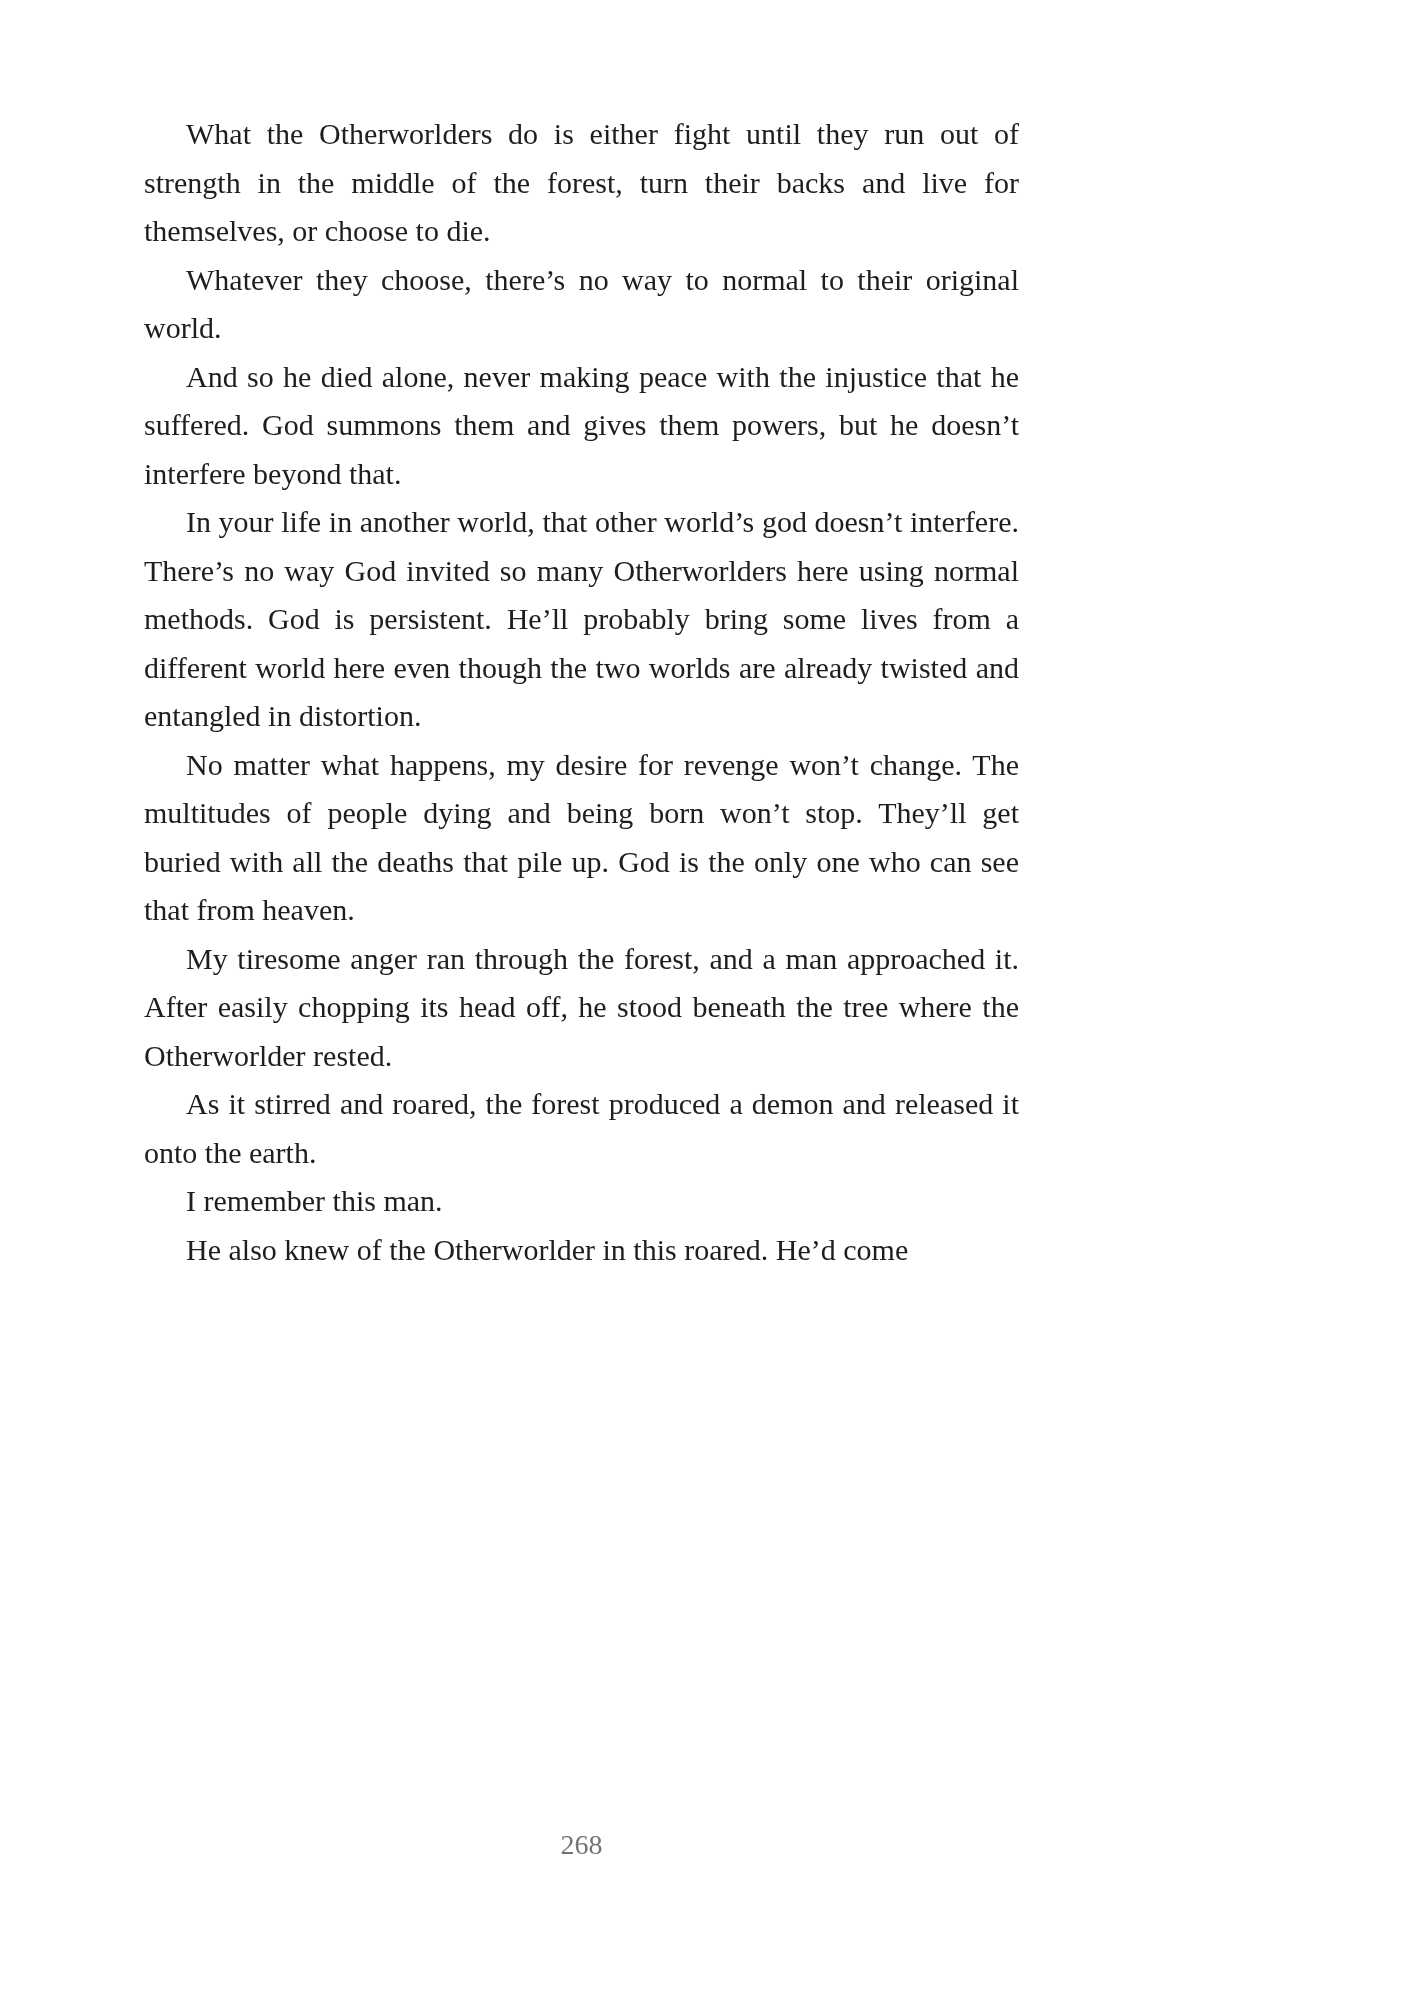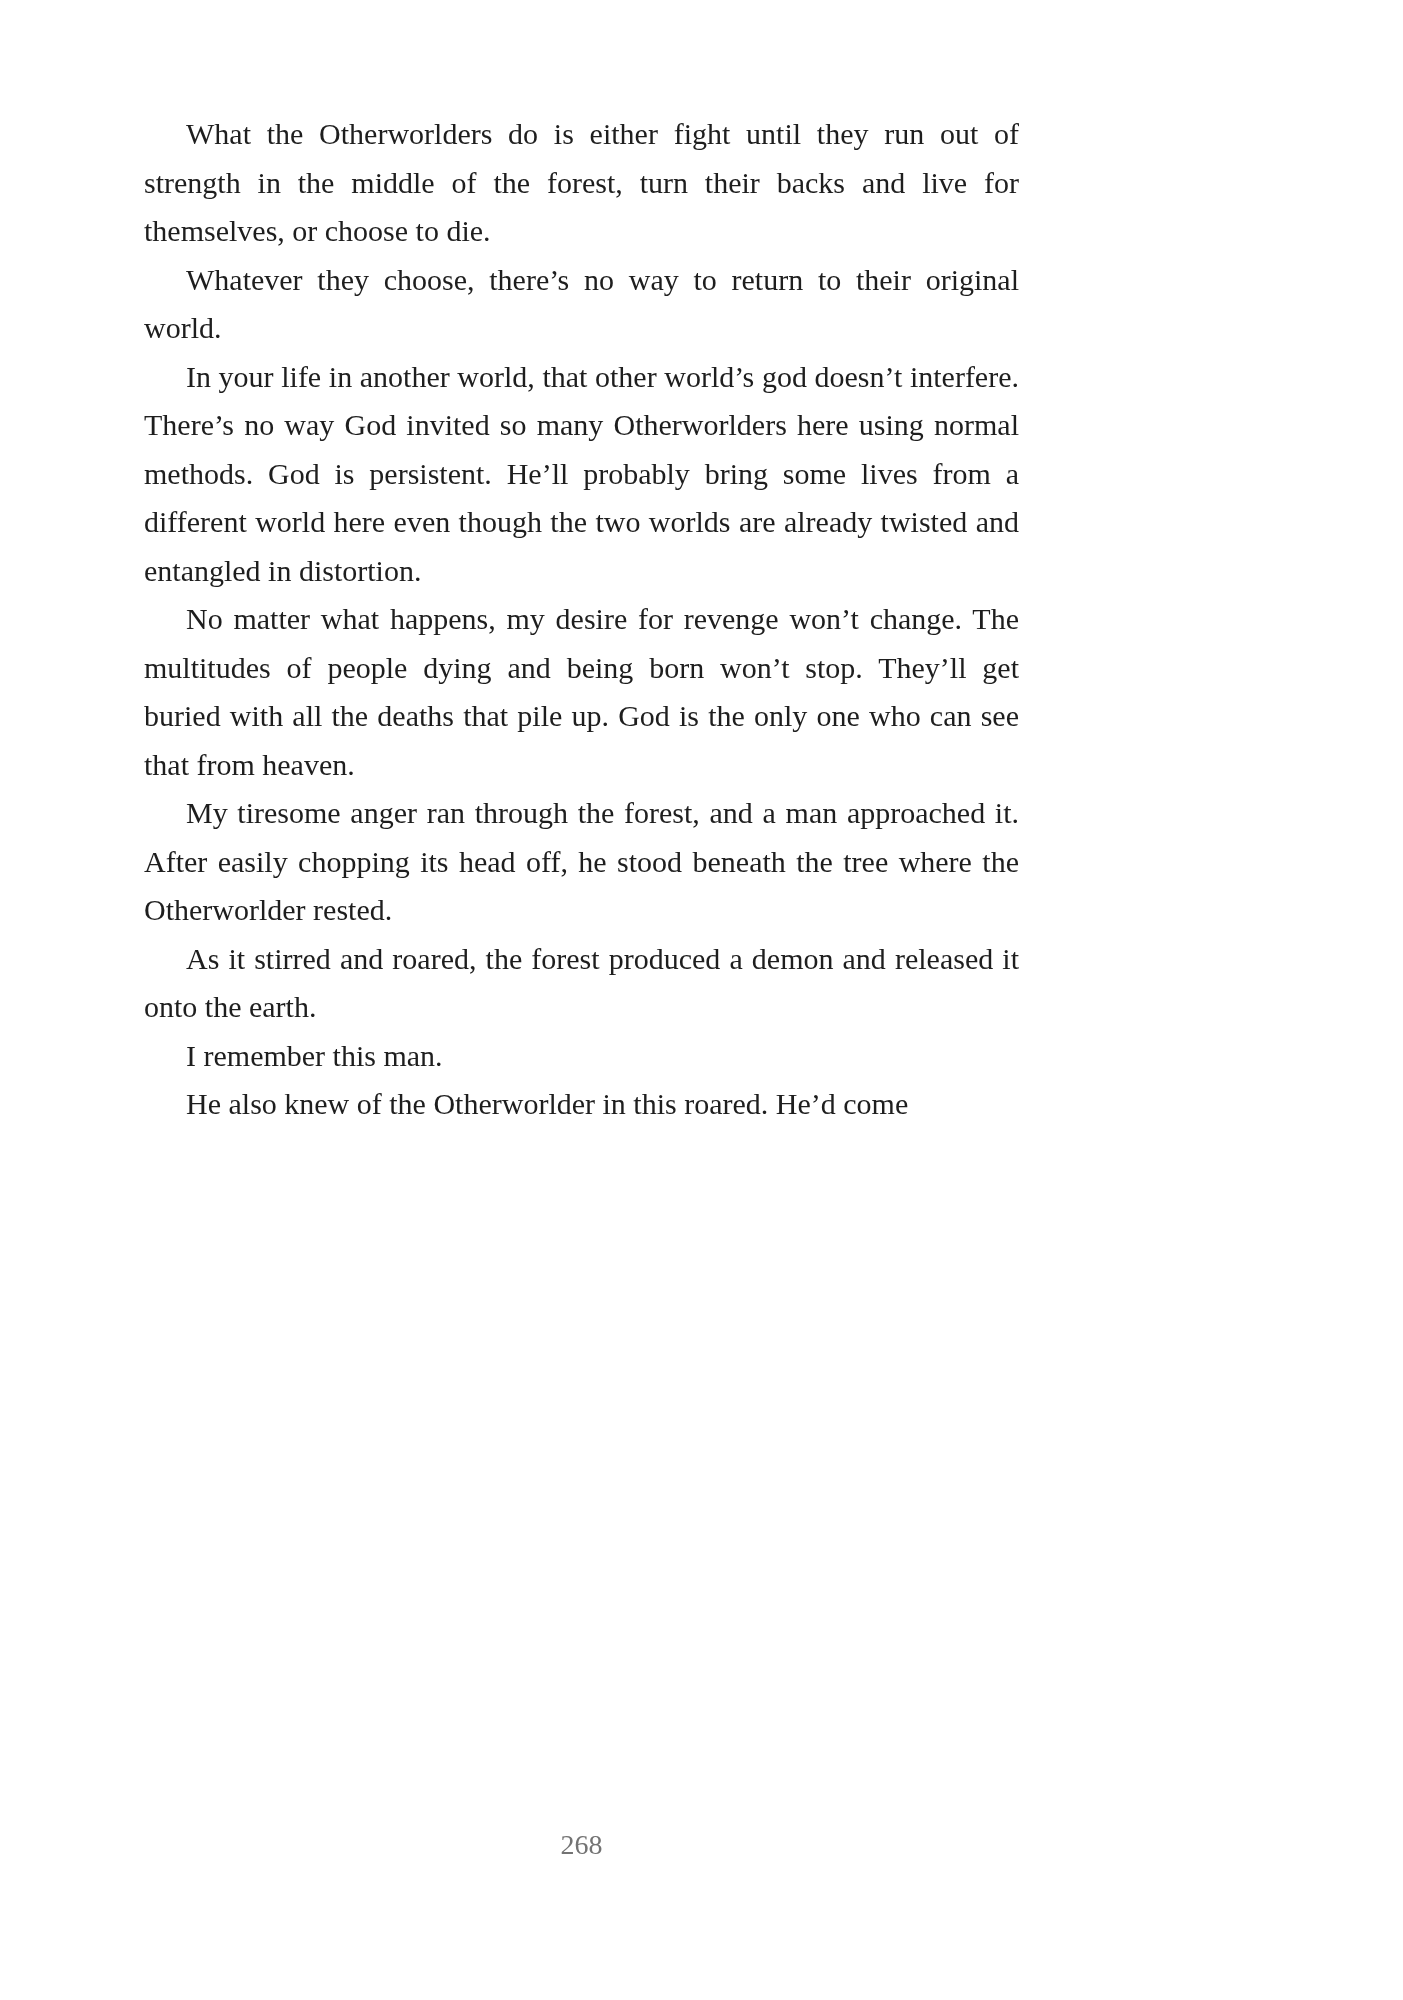--- a/index.html
+++ b/index.html
@@ -41,21 +41,22 @@
     line-height: 34px;
     color: #737373;
   }
 </style>
 </head>
 <body>
 
 <div class="book-page">
   <div class="text-block" id="paragraphs">
       <p>What the Otherworlders do is either fight until they run out of strength in the middle of the forest, turn their backs and live for themselves, or choose to die.</p>
-      <p>Whatever they choose, there’s no way to return to their original world.</p>
+      <p>Whatever they choose, there’s no way to normal to their original world.</p>
+      <p>And so he died alone, never making peace with the injustice that he suffered. God summons them and gives them powers, but he doesn’t interfere beyond that.</p>
       <p>In your life in another world, that other world’s god doesn’t interfere. There’s no way God invited so many Otherworlders here using normal methods. God is persistent. He’ll probably bring some lives from a different world here even though the two worlds are already twisted and entangled in distortion.</p>
       <p>No matter what happens, my desire for revenge won’t change. The multitudes of people dying and being born won’t stop. They’ll get buried with all the deaths that pile up. God is the only one who can see that from heaven.</p>
       <p>My tiresome anger ran through the forest, and a man approached it. After easily chopping its head off, he stood beneath the tree where the Otherworlder rested.</p>
       <p>As it stirred and roared, the forest produced a demon and released it onto the earth.</p>
       <p>I remember this man.</p>
       <p>He also knew of the Otherworlder in this roared. He’d come</p>
     </div>
   <div class="page-number">268</div>
 </div>
 

